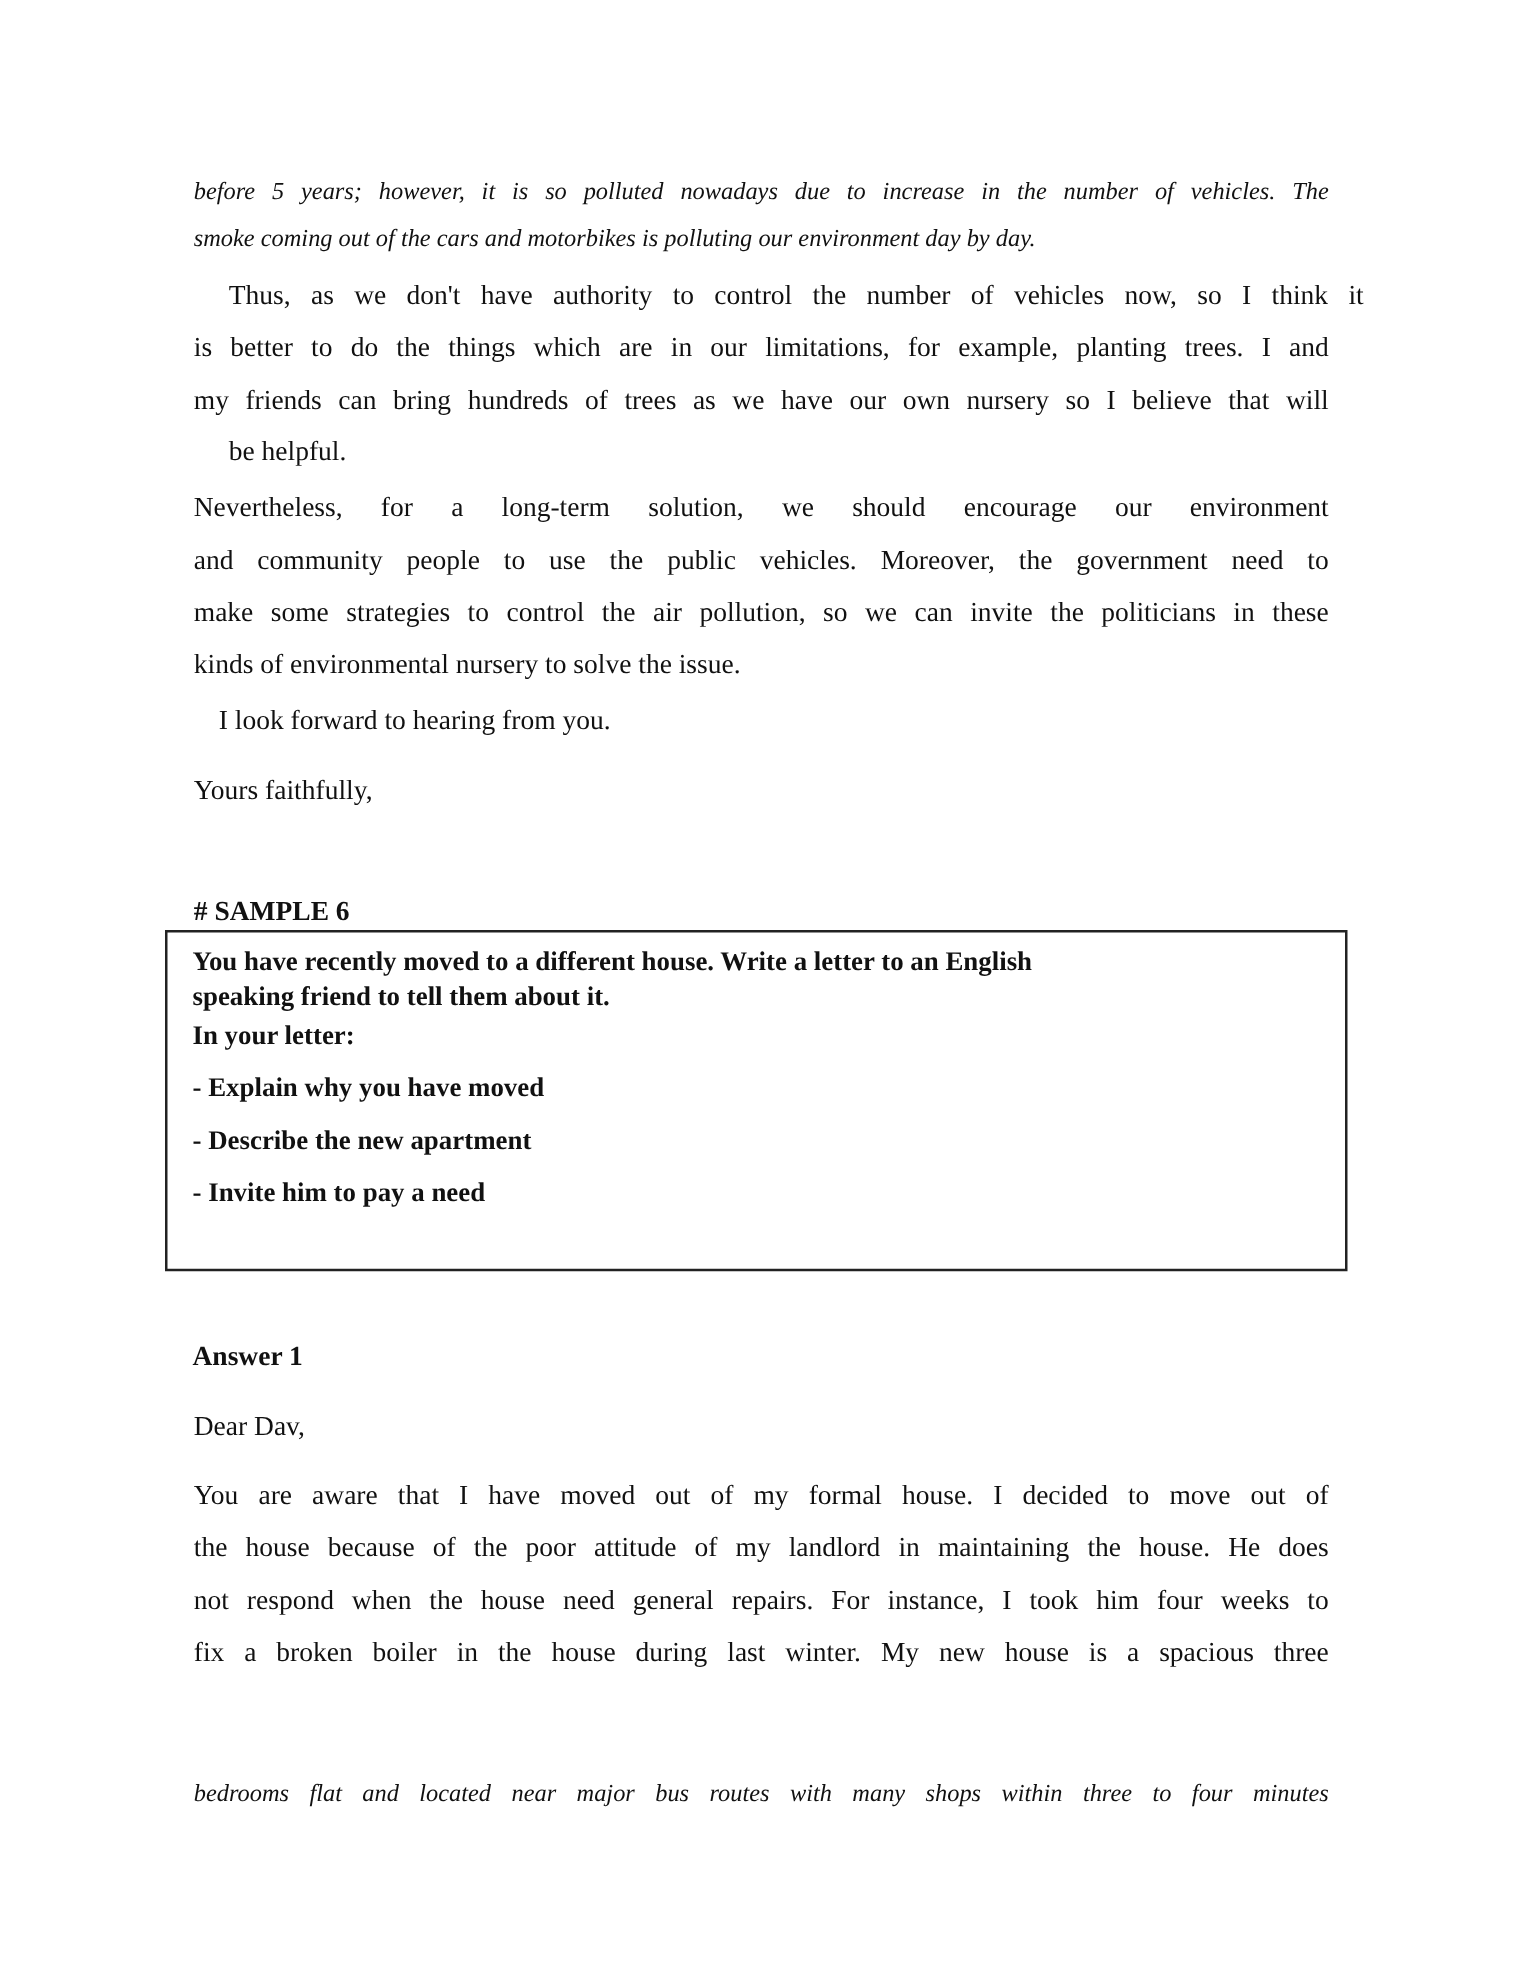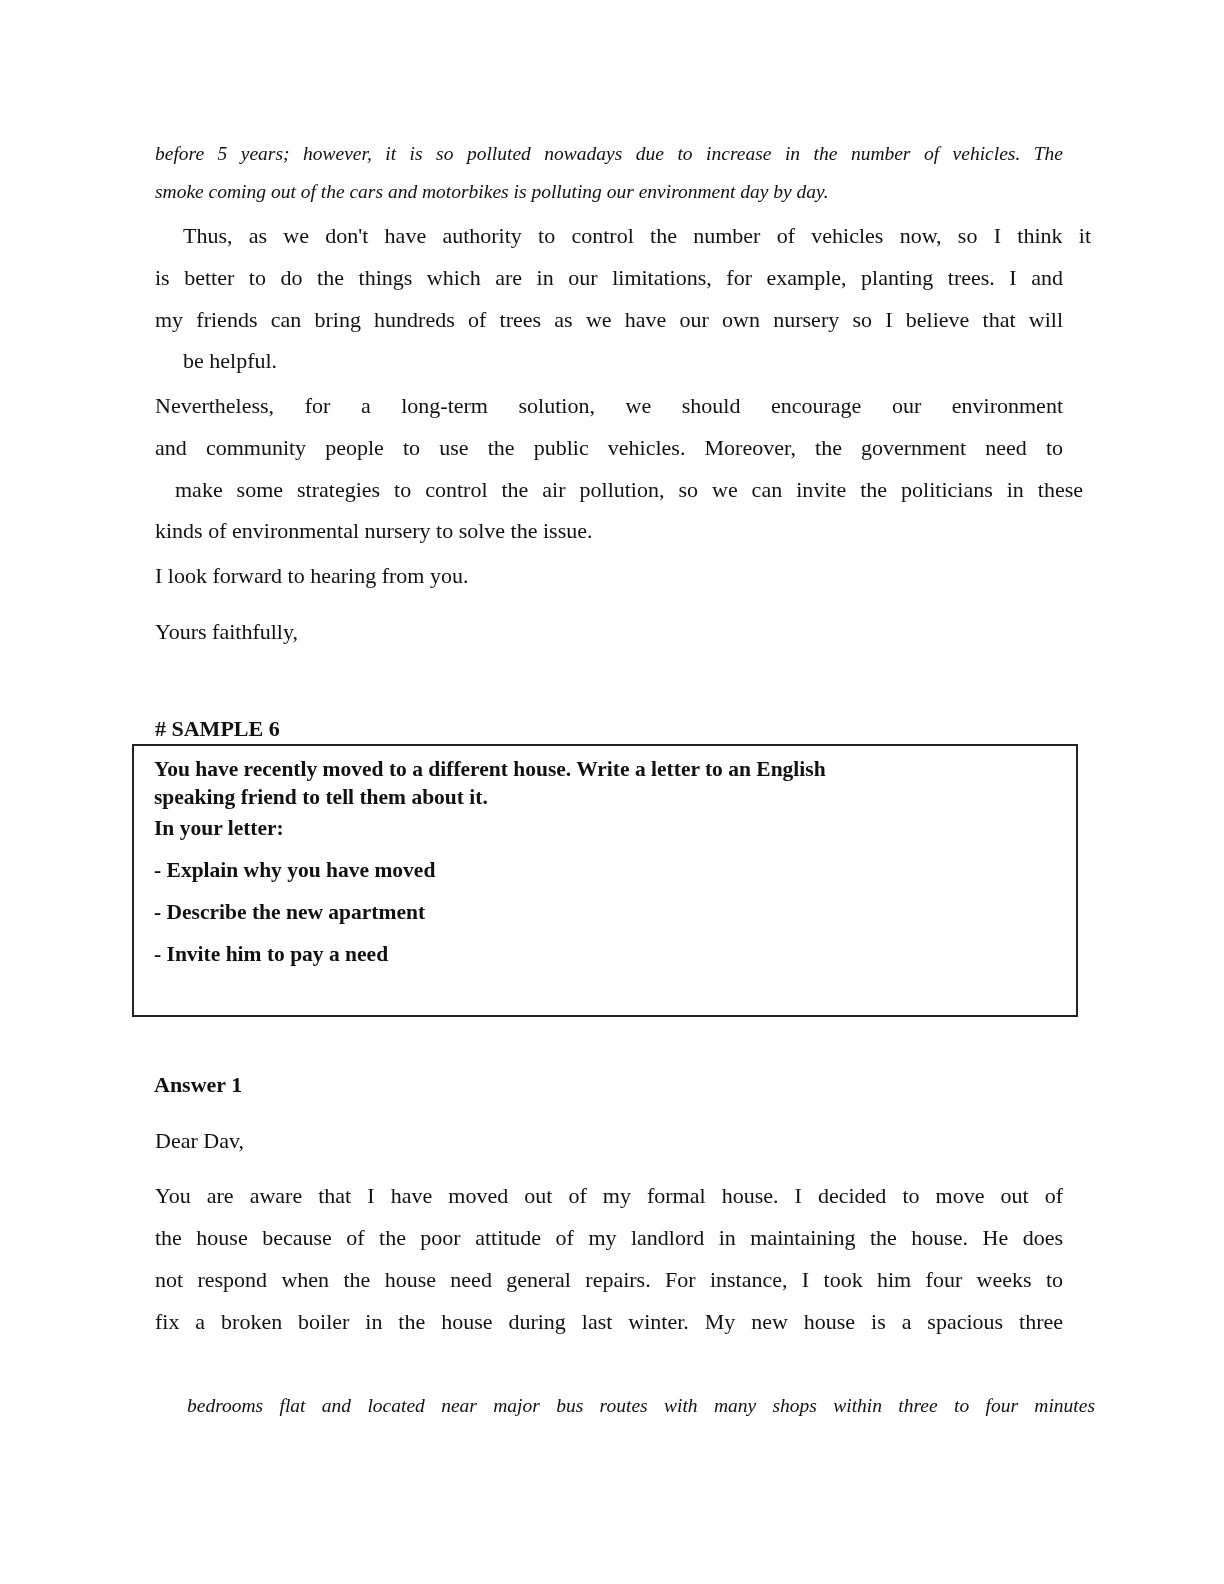--- a/index.html
+++ b/index.html
@@ -27,41 +27,41 @@
   <div>
     <div class="line body j" style="top:223px;margin-left:28px;">Thus, as we don't have authority to control the number of vehicles now, so I think it</div>
     <div class="line body j" style="top:265px;">is  better to do the things which are in our limitations, for example, planting trees. I and</div>
     <div class="line body j" style="top:307px;">my  friends can bring hundreds of trees as we have our own nursery so I believe that will</div>
     <div class="line body" style="top:348px;margin-left:28px;">be  helpful.</div>
   </div>
 
   <div>
     <div class="line body j" style="top:393px;">Nevertheless, for a long-term solution, we should encourage our environment</div>
     <div class="line body j" style="top:435px;">and  community people to use the public vehicles. Moreover, the government need to</div>
-    <div class="line body j" style="top:477px;margin-left:20px;">make  some strategies to control the air pollution, so we can invite the politicians in these</div>
+    <div class="line body j" style="top:477px;">make  some strategies to control the air pollution, so we can invite the politicians in these</div>
     <div class="line body" style="top:518px;">kinds of  environmental nursery to solve the issue.</div>
   </div>
 
-  <div class="line body" style="top:563px;">I look forward to hearing from you.</div>
+  <div class="line body" style="top:563px;margin-left:20px;">I look forward to hearing from you.</div>
   <div class="line body" style="top:619px;">Yours faithfully,</div>
 
   <div class="line body bold" style="top:716px;"># SAMPLE 6</div>
 
   <div class="task-box"></div>
   <div class="task-line" style="top:757px;">You have recently moved to a different house. Write a letter to an English</div>
   <div class="task-line" style="top:785px;">speaking  friend to tell them about it.</div>
   <div class="task-line" style="top:816px;">In your letter:</div>
   <div class="task-line" style="top:858px;">- Explain why you have moved</div>
   <div class="task-line" style="top:900px;">- Describe the new apartment</div>
   <div class="task-line" style="top:942px;">- Invite him to pay a need</div>
 
   <div class="line body bold" style="top:1072px; left:154px;">Answer 1</div>
   <div class="line body" style="top:1128px;">Dear Dav,</div>
 
   <div>
     <div class="line body j" style="top:1183px;">You are aware that I have moved out of my formal house. I decided to move out of</div>
     <div class="line body j" style="top:1225px;">the  house because of the poor attitude of my landlord in maintaining the house. He does</div>
     <div class="line body j" style="top:1267px;">not  respond when the house need general repairs. For instance, I took him four weeks to</div>
     <div class="line body j" style="top:1309px;">fix a  broken boiler in the house during last winter. My new house is a spacious three</div>
-    <div class="line small j" style="top:1395px;margin-left:32px;">bedrooms flat and located near major bus routes with  many shops within three to four minutes</div>
+    <div class="line small j" style="top:1425px;">bedrooms flat and located near major bus routes with  many shops within three to four minutes</div>
   </div>
 
 </div>
 
 </body></html>

